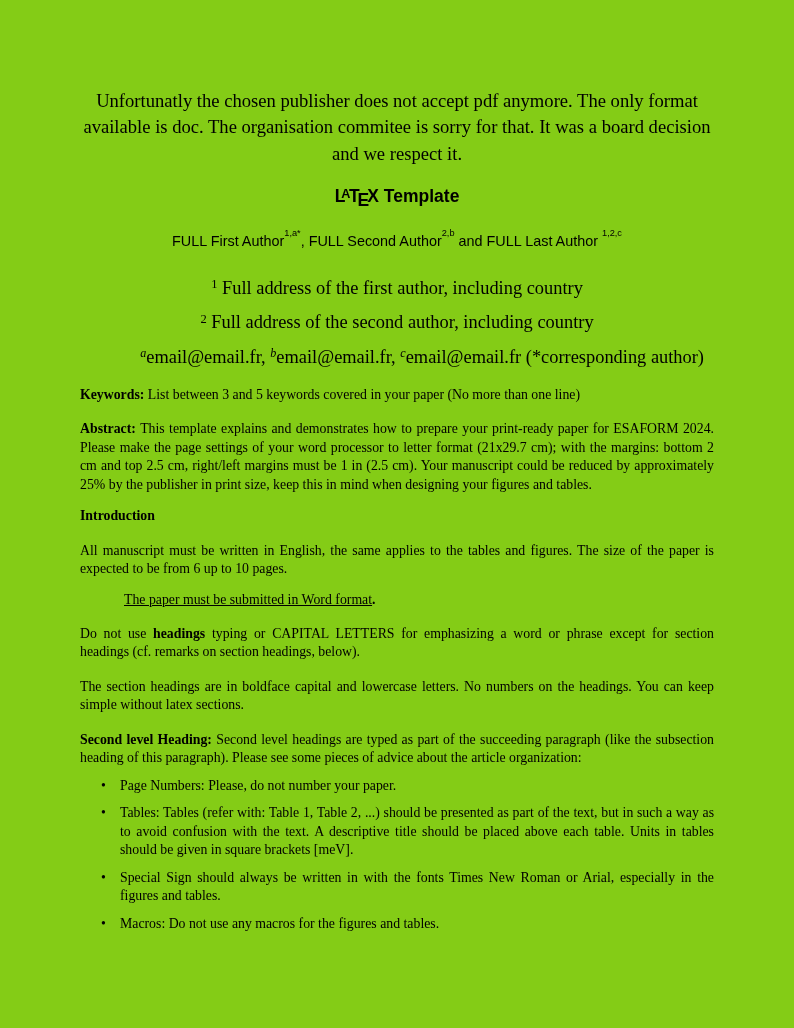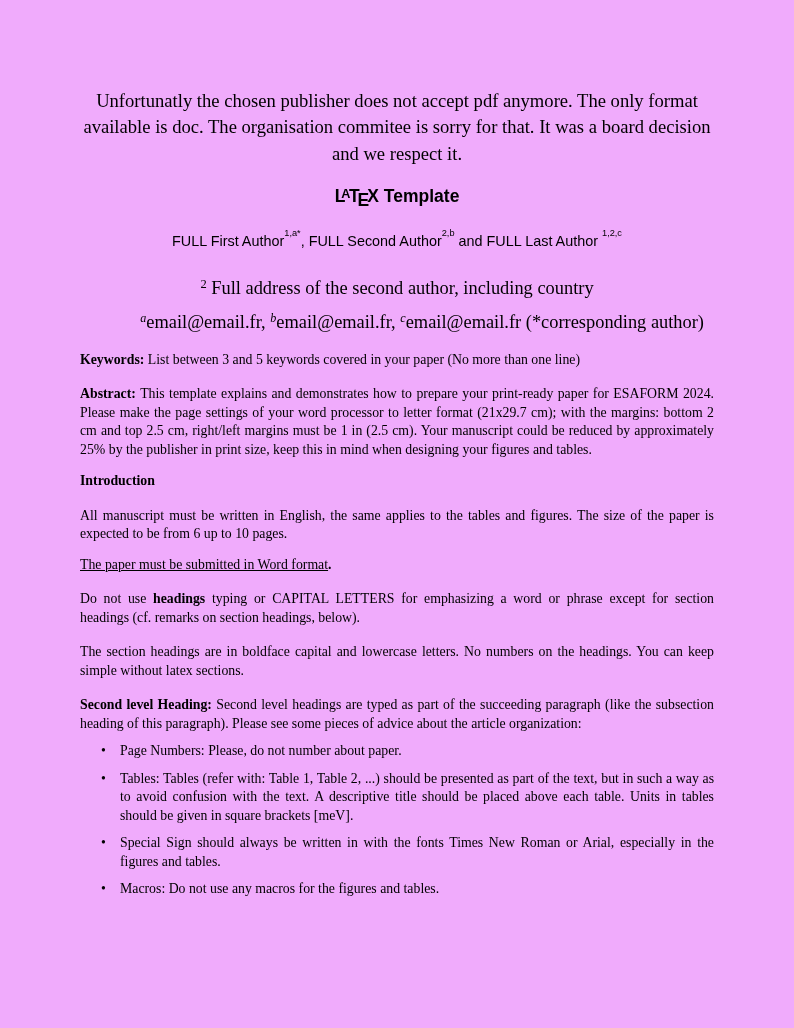--- a/index.html
+++ b/index.html
@@ -2,21 +2,21 @@
 <html><head>
 <meta charset="utf-8">
 <style>
   html, body { margin: 0; padding: 0; background: #ffffff; }
   .page {
     position: relative;
     width: 794px;
     height: 1028px;
     box-sizing: border-box;
     margin: 0 auto;
-    background: #f0abfc;
+    background: #84cc16;
     color: #000000;
     padding: 88px 80px 0 80px;
     font-family: "Liberation Serif", serif;
     font-size: 13.8px;
     line-height: 1.34;
     overflow: hidden;
   }
 
   
   .notice {
@@ -75,21 +75,21 @@
   
   .para {
     text-align: justify;
     margin: 16px 0 9px 0;
   }
   .heading {
     font-weight: bold;
     margin: 13px 0 9px 0;
   }
   b, .bold { font-weight: bold; }
-  .u { text-decoration: underline; }
+  .u { text-decoration: underline; margin-left: 44px; }
   .underline-para { margin: 12px 0 12px 0; }
 
   ul.bullets {
     list-style: none;
     margin: 4px 0 0 0;
     padding: 0;
   }
   ul.bullets li {
     position: relative;
     padding-left: 40px;
@@ -108,20 +108,21 @@
 <div class="page">
 
   <p class="notice">Unfortunatly the chosen publisher does not accept pdf anymore. The only format available is doc. The organisation commitee is sorry for that. It was a board decision and we respect it.</p>
 
   <div class="paper-title">
     <span class="latex-logo"><span>L</span><span class="latex-A">A</span><span>T</span><span class="latex-E">E</span><span>X</span></span><span> Template</span>
   </div>
 
   <p class="authors"><span>FULL First Author</span><sup>1,a*</sup><span>, </span><span>FULL Second Author</span><sup>2,b</sup><span> and </span><span>FULL Last Author </span><sup>1,2,c</sup></p>
 
+  <p class="affiliation"><span class="sup">1</span><span> Full address of the first author, including country</span></p>
 
   <p class="affiliation"><span class="sup">2</span><span> Full address of the second author, including country</span></p>
 
   <p class="emails"><span class="sup">a</span><span>email@email.fr, </span><span class="sup">b</span><span>email@email.fr, </span><span class="sup">c</span><span>email@email.fr (*corresponding author)</span></p>
 
   <p class="para"><b>Keywords:</b><span> List between 3 and 5 keywords covered in your paper (No more than one line)</span></p>
 
   <p class="para"><b>Abstract:</b><span> This template explains and demonstrates how to prepare your print-ready paper for ESAFORM 2024. Please make the page settings of your word processor to letter format (21x29.7 cm); with the margins: bottom 2 cm and top 2.5 cm, right/left margins must be 1 in (2.5 cm). Your manuscript could be reduced by approximately 25% by the publisher in print size, keep this in mind when designing your figures and tables.</span></p>
 
   <p class="heading">Introduction</p>
@@ -131,19 +132,19 @@
   <p class="para underline-para"><span class="u">The paper must be submitted in Word format</span><b>.</b></p>
 
   <p class="para"><span>Do not use </span><b>headings</b><span> typing or CAPITAL LETTERS for emphasizing a word or phrase except for section headings (cf. remarks on section headings, below).</span></p>
 
 
   <p class="para">The section headings are in boldface capital and lowercase letters. No numbers on the headings. You can keep simple without latex sections.</p>
 
   <p class="para"><b>Second level Heading:</b><span> Second level headings are typed as part of the succeeding paragraph (like the subsection heading of this paragraph). Please see some pieces of advice about the article organization:</span></p>
 
   <ul class="bullets">
-    <li><span class="marker">•</span><span>Page Numbers: Please, do not number about paper.</span></li>
+    <li><span class="marker">•</span><span>Page Numbers: Please, do not number your paper.</span></li>
     <li><span class="marker">•</span><span>Tables: Tables (refer with: Table 1, Table 2, ...) should be presented as part of the text, but in such a way as to avoid confusion with the text. A descriptive title should be placed above each table. Units in tables should be given in square brackets [meV].</span></li>
     <li><span class="marker">•</span><span>Special Sign should always be written in with the fonts Times New Roman or Arial, especially in the figures and tables.</span></li>
     <li><span class="marker">•</span><span>Macros: Do not use any macros for the figures and tables.</span></li>
   </ul>
 
 </div>
 
 </body></html>

